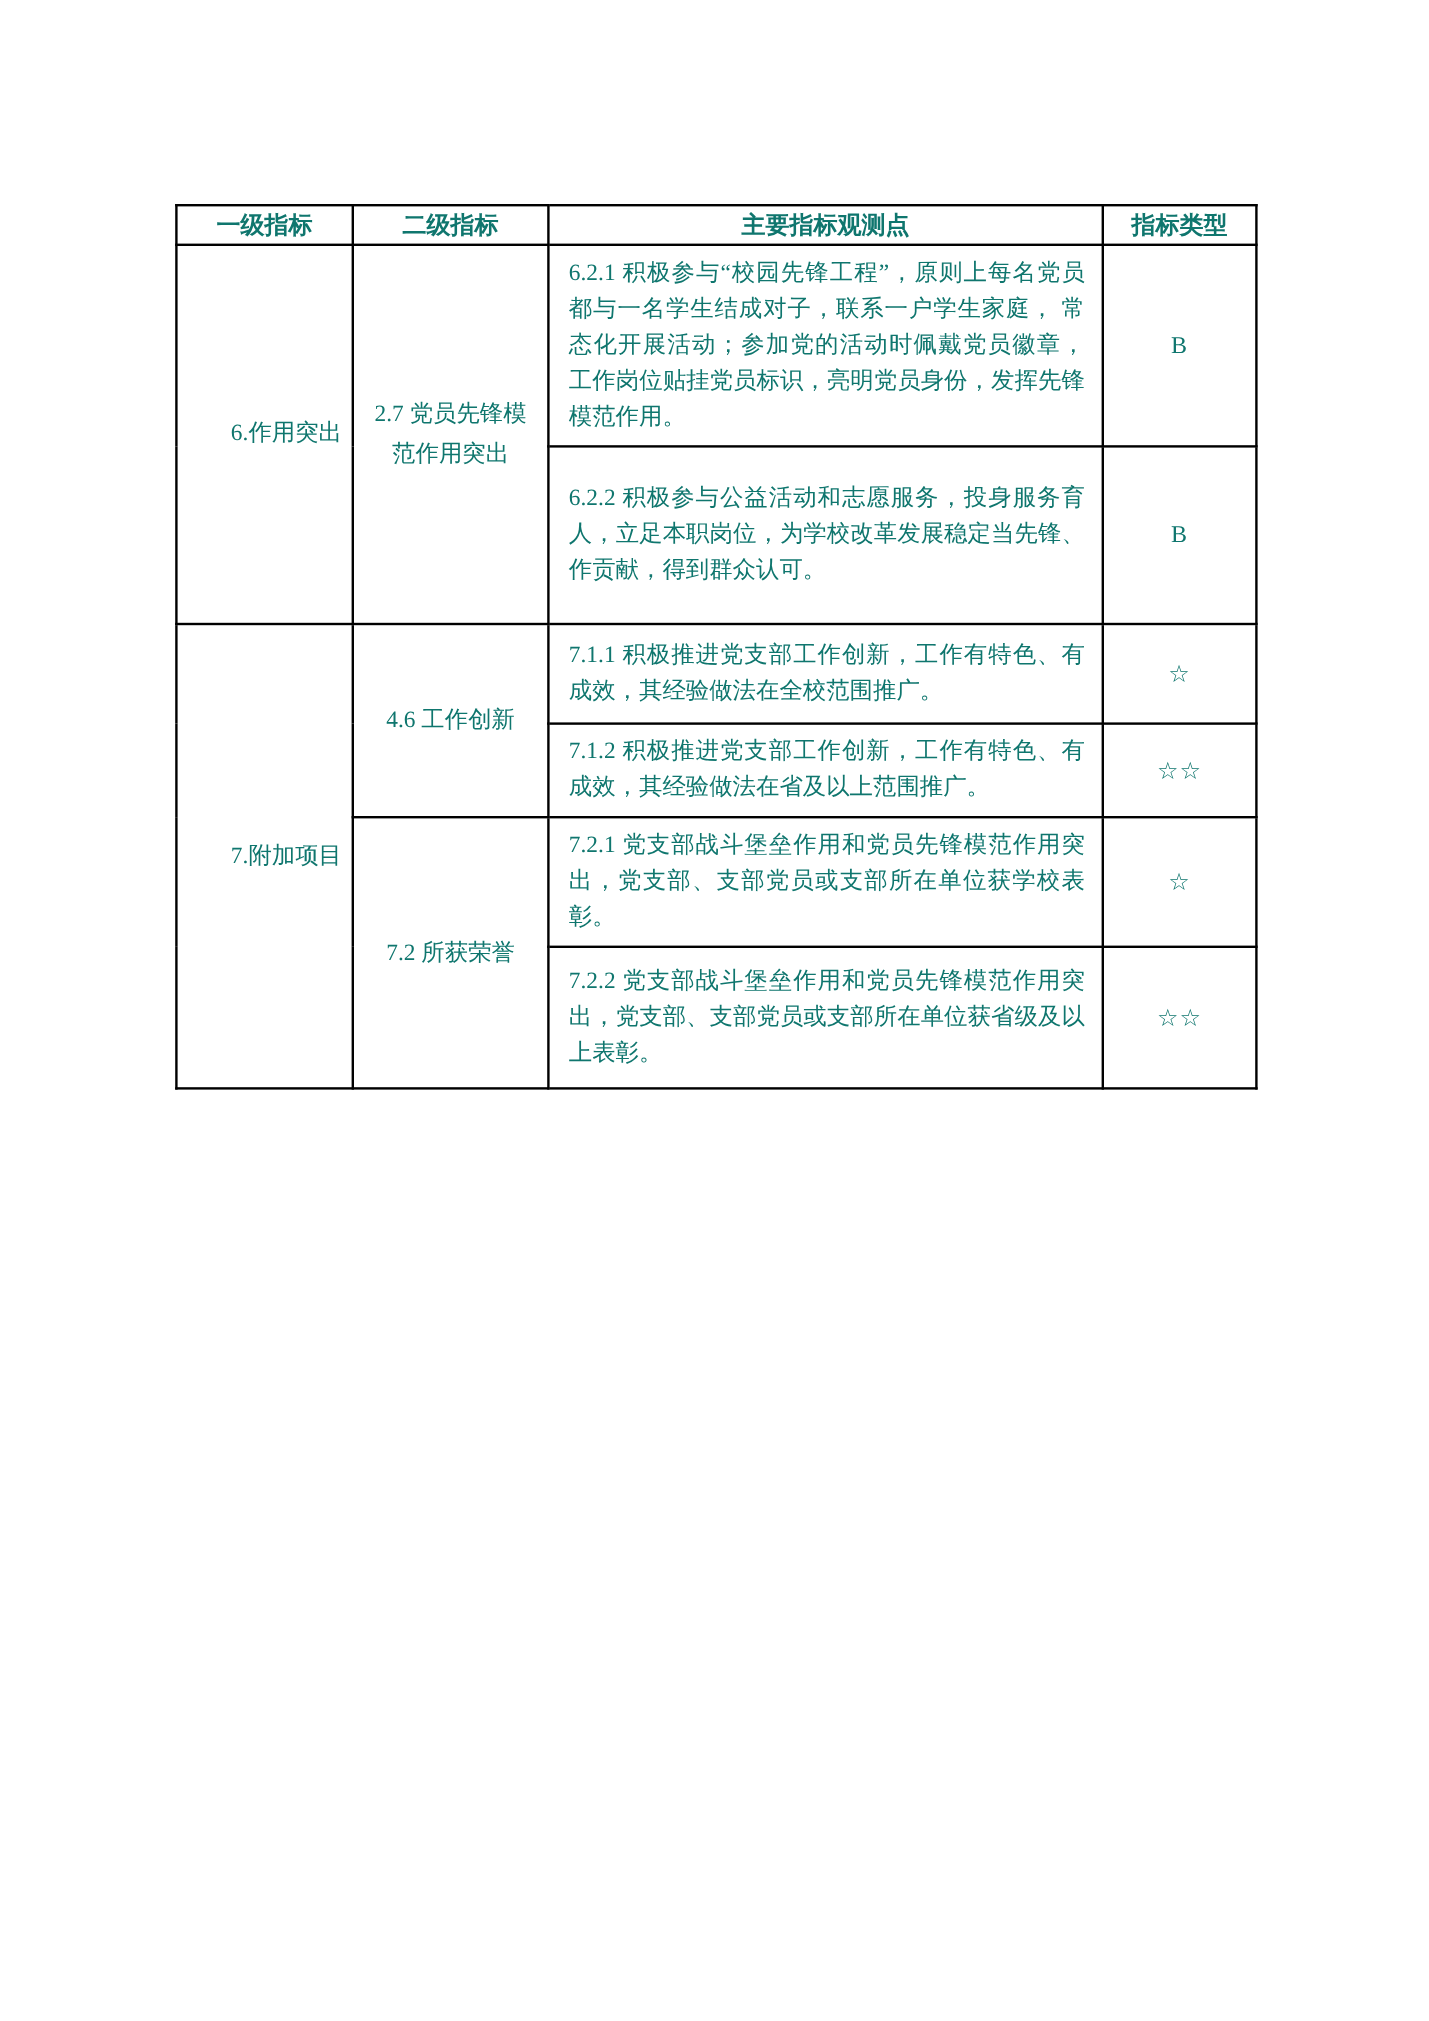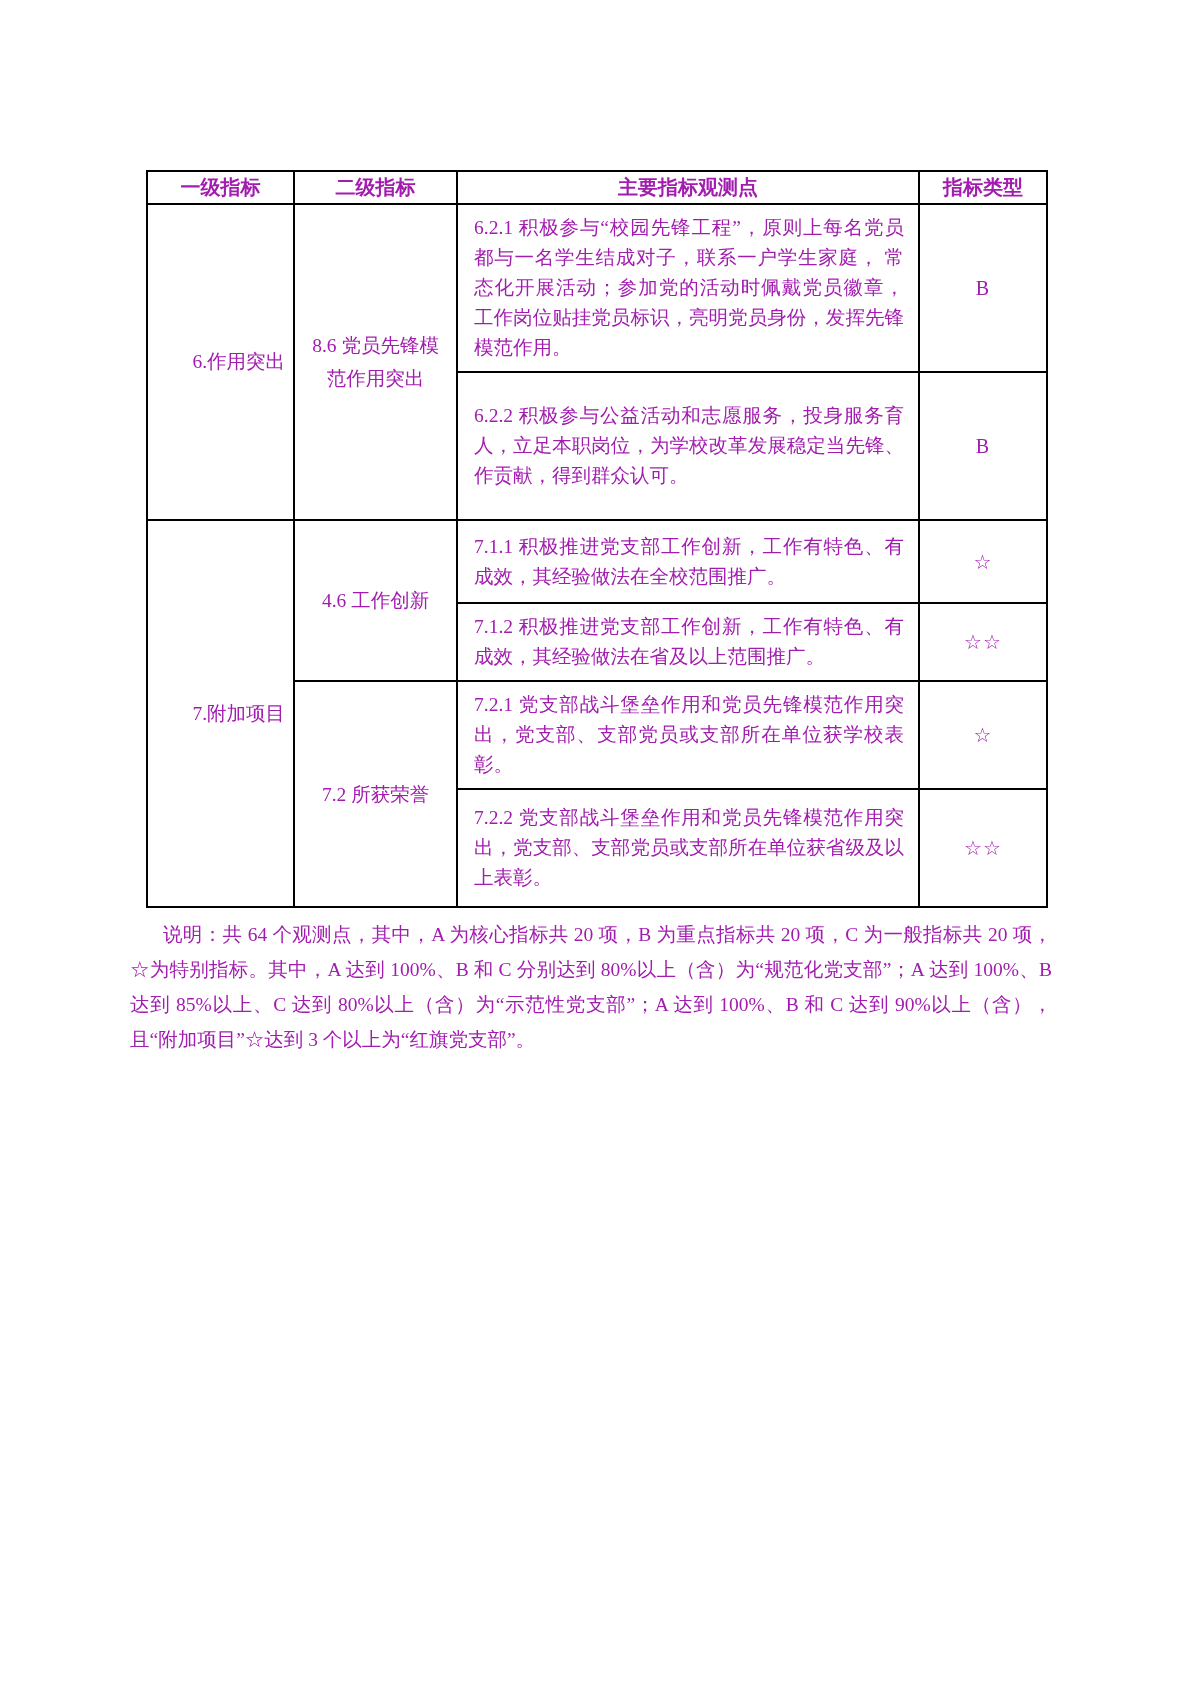--- a/index.html
+++ b/index.html
@@ -6,21 +6,21 @@
     margin: 0;
     padding: 0;
     background: #ffffff;
   }
   .page {
     position: relative;
     width: 1191px;
     height: 1684px;
     background: #ffffff;
     font-family: "Liberation Serif", "DejaVu Serif", serif;
-    color: #a21caf;
+    color: #0f766e;
     overflow: hidden;
   }
   table.indicator-table {
     position: absolute;
     left: 146px;
     top: 170px;
     width: 900px;
     border-collapse: collapse;
     table-layout: fixed;
   }
@@ -101,21 +101,21 @@
       <tr>
         <th>一级指标</th>
         <th>二级指标</th>
         <th>主要指标观测点</th>
         <th>指标类型</th>
       </tr>
     </thead>
     <tbody>
       <tr class="row-621">
         <td class="level1-cell" rowspan="2">6.作用突出</td>
-        <td class="level2-cell" rowspan="2">8.6 党员先锋模范作用突出</td>
+        <td class="level2-cell" rowspan="2">2.7 党员先锋模范作用突出</td>
         <td class="obs-cell">6.2.1 积极参与“校园先锋工程”，原则上每名党员都与一名学生结成对子，联系一户学生家庭， 常态化开展活动；参加党的活动时佩戴党员徽章， 工作岗位贴挂党员标识，亮明党员身份，发挥先锋模范作用。</td>
         <td class="type-cell">B</td>
       </tr>
       <tr class="row-622">
         <td class="obs-cell">6.2.2 积极参与公益活动和志愿服务，投身服务育人，立足本职岗位，为学校改革发展稳定当先锋、作贡献，得到群众认可。</td>
         <td class="type-cell">B</td>
       </tr>
       <tr class="row-711">
         <td class="level1-cell" rowspan="4">7.附加项目</td>
         <td class="level2-cell" rowspan="2">4.6 工作创新</td>
@@ -131,15 +131,14 @@
         <td class="obs-cell">7.2.1 党支部战斗堡垒作用和党员先锋模范作用突出，党支部、支部党员或支部所在单位获学校表彰。</td>
         <td class="type-cell">☆</td>
       </tr>
       <tr class="row-722">
         <td class="obs-cell">7.2.2 党支部战斗堡垒作用和党员先锋模范作用突出，党支部、支部党员或支部所在单位获省级及以上表彰。</td>
         <td class="type-cell">☆☆</td>
       </tr>
     </tbody>
   </table>
 
-  <p class="note">说明：共 64 个观测点，其中，A 为核心指标共 20 项，B 为重点指标共 20 项，C 为一般指标共 20 项，☆为特别指标。其中，A 达到 100%、B 和 C 分别达到 80%以上（含）为“规范化党支部”；A 达到 100%、B 达到 85%以上、C 达到 80%以上（含）为“示范性党支部”；A 达到 100%、B 和 C 达到 90%以上（含），且“附加项目”☆达到 3 个以上为“红旗党支部”。</p>
 
 </div>
 
 </body></html>

